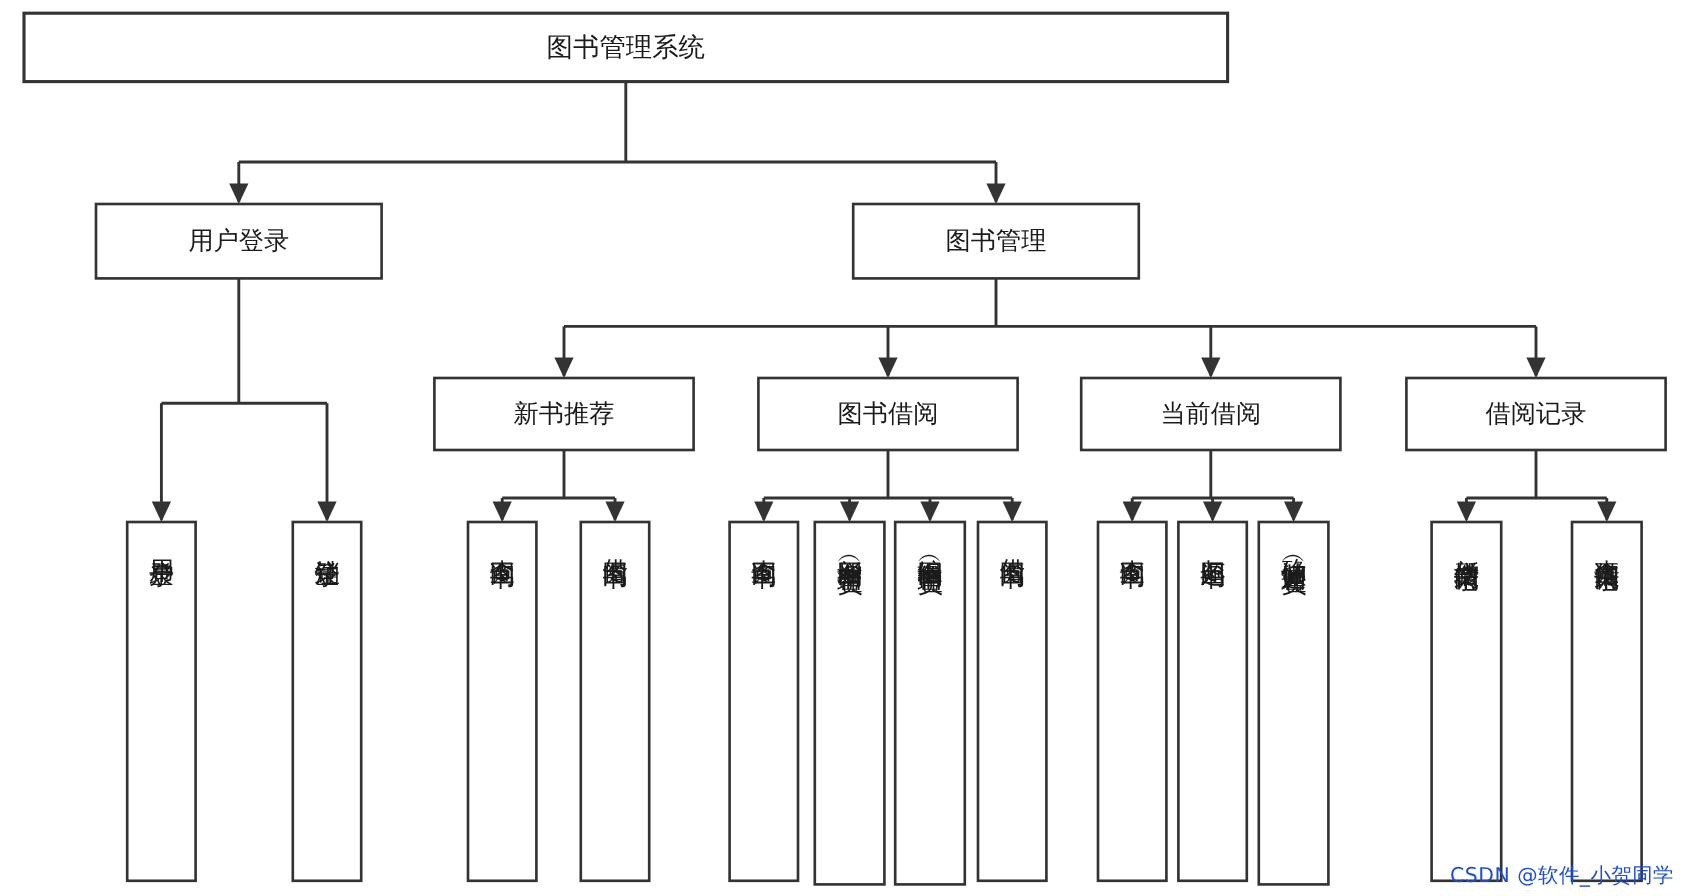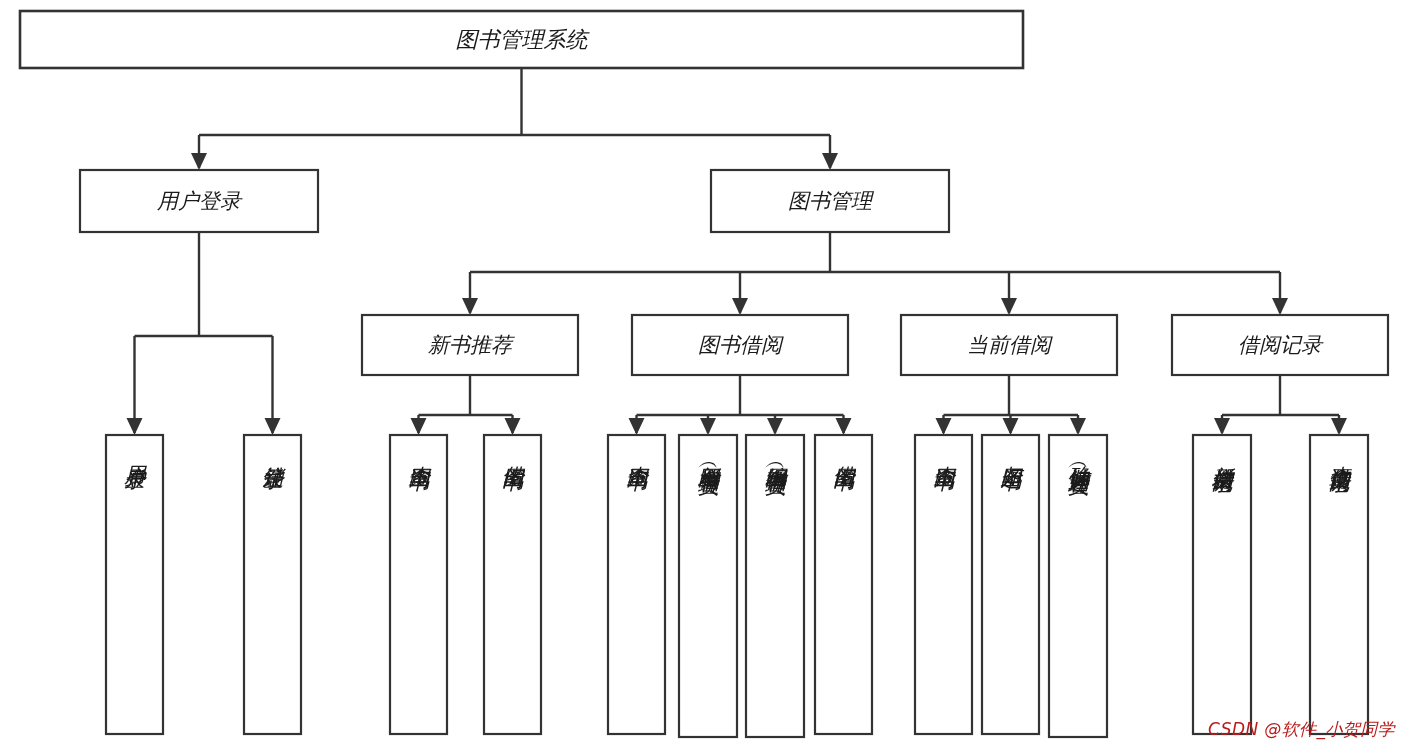--- a/index.html
+++ b/index.html
@@ -13,21 +13,20 @@
     font-family: "DejaVu Sans", "Liberation Sans", sans-serif;
     overflow: hidden;
     position: relative;
   }
   #diagram-root {
     position: absolute;
     left: 0;
     top: 0;
     width: 1405px;
     height: 747px;
-    font-style: italic;
   }
   svg.flow {
     display: block;
     width: 1405px;
     height: 747px;
   }
   .node-rect {
     fill: #ffffff;
     stroke: #333333;
     stroke-width: 2.2;
@@ -72,21 +71,21 @@
     letter-spacing: 1.5px;
     color: #1b1b1b;
     white-space: nowrap;
   }
   .watermark {
     position: absolute;
     right: 10px;
     bottom: 6px;
     font-family: "DejaVu Sans", "Liberation Sans", sans-serif;
     font-size: 17px;
-    color: #b91c1c;
+    color: #1d4ed8;
     letter-spacing: 0.4px;
     white-space: nowrap;
   }
 </style>
 </head>
 <body>
 
 <div id="diagram-root">
   <svg class="flow" viewBox="0 0 1405 747">
     <g id="connectors-layer">

